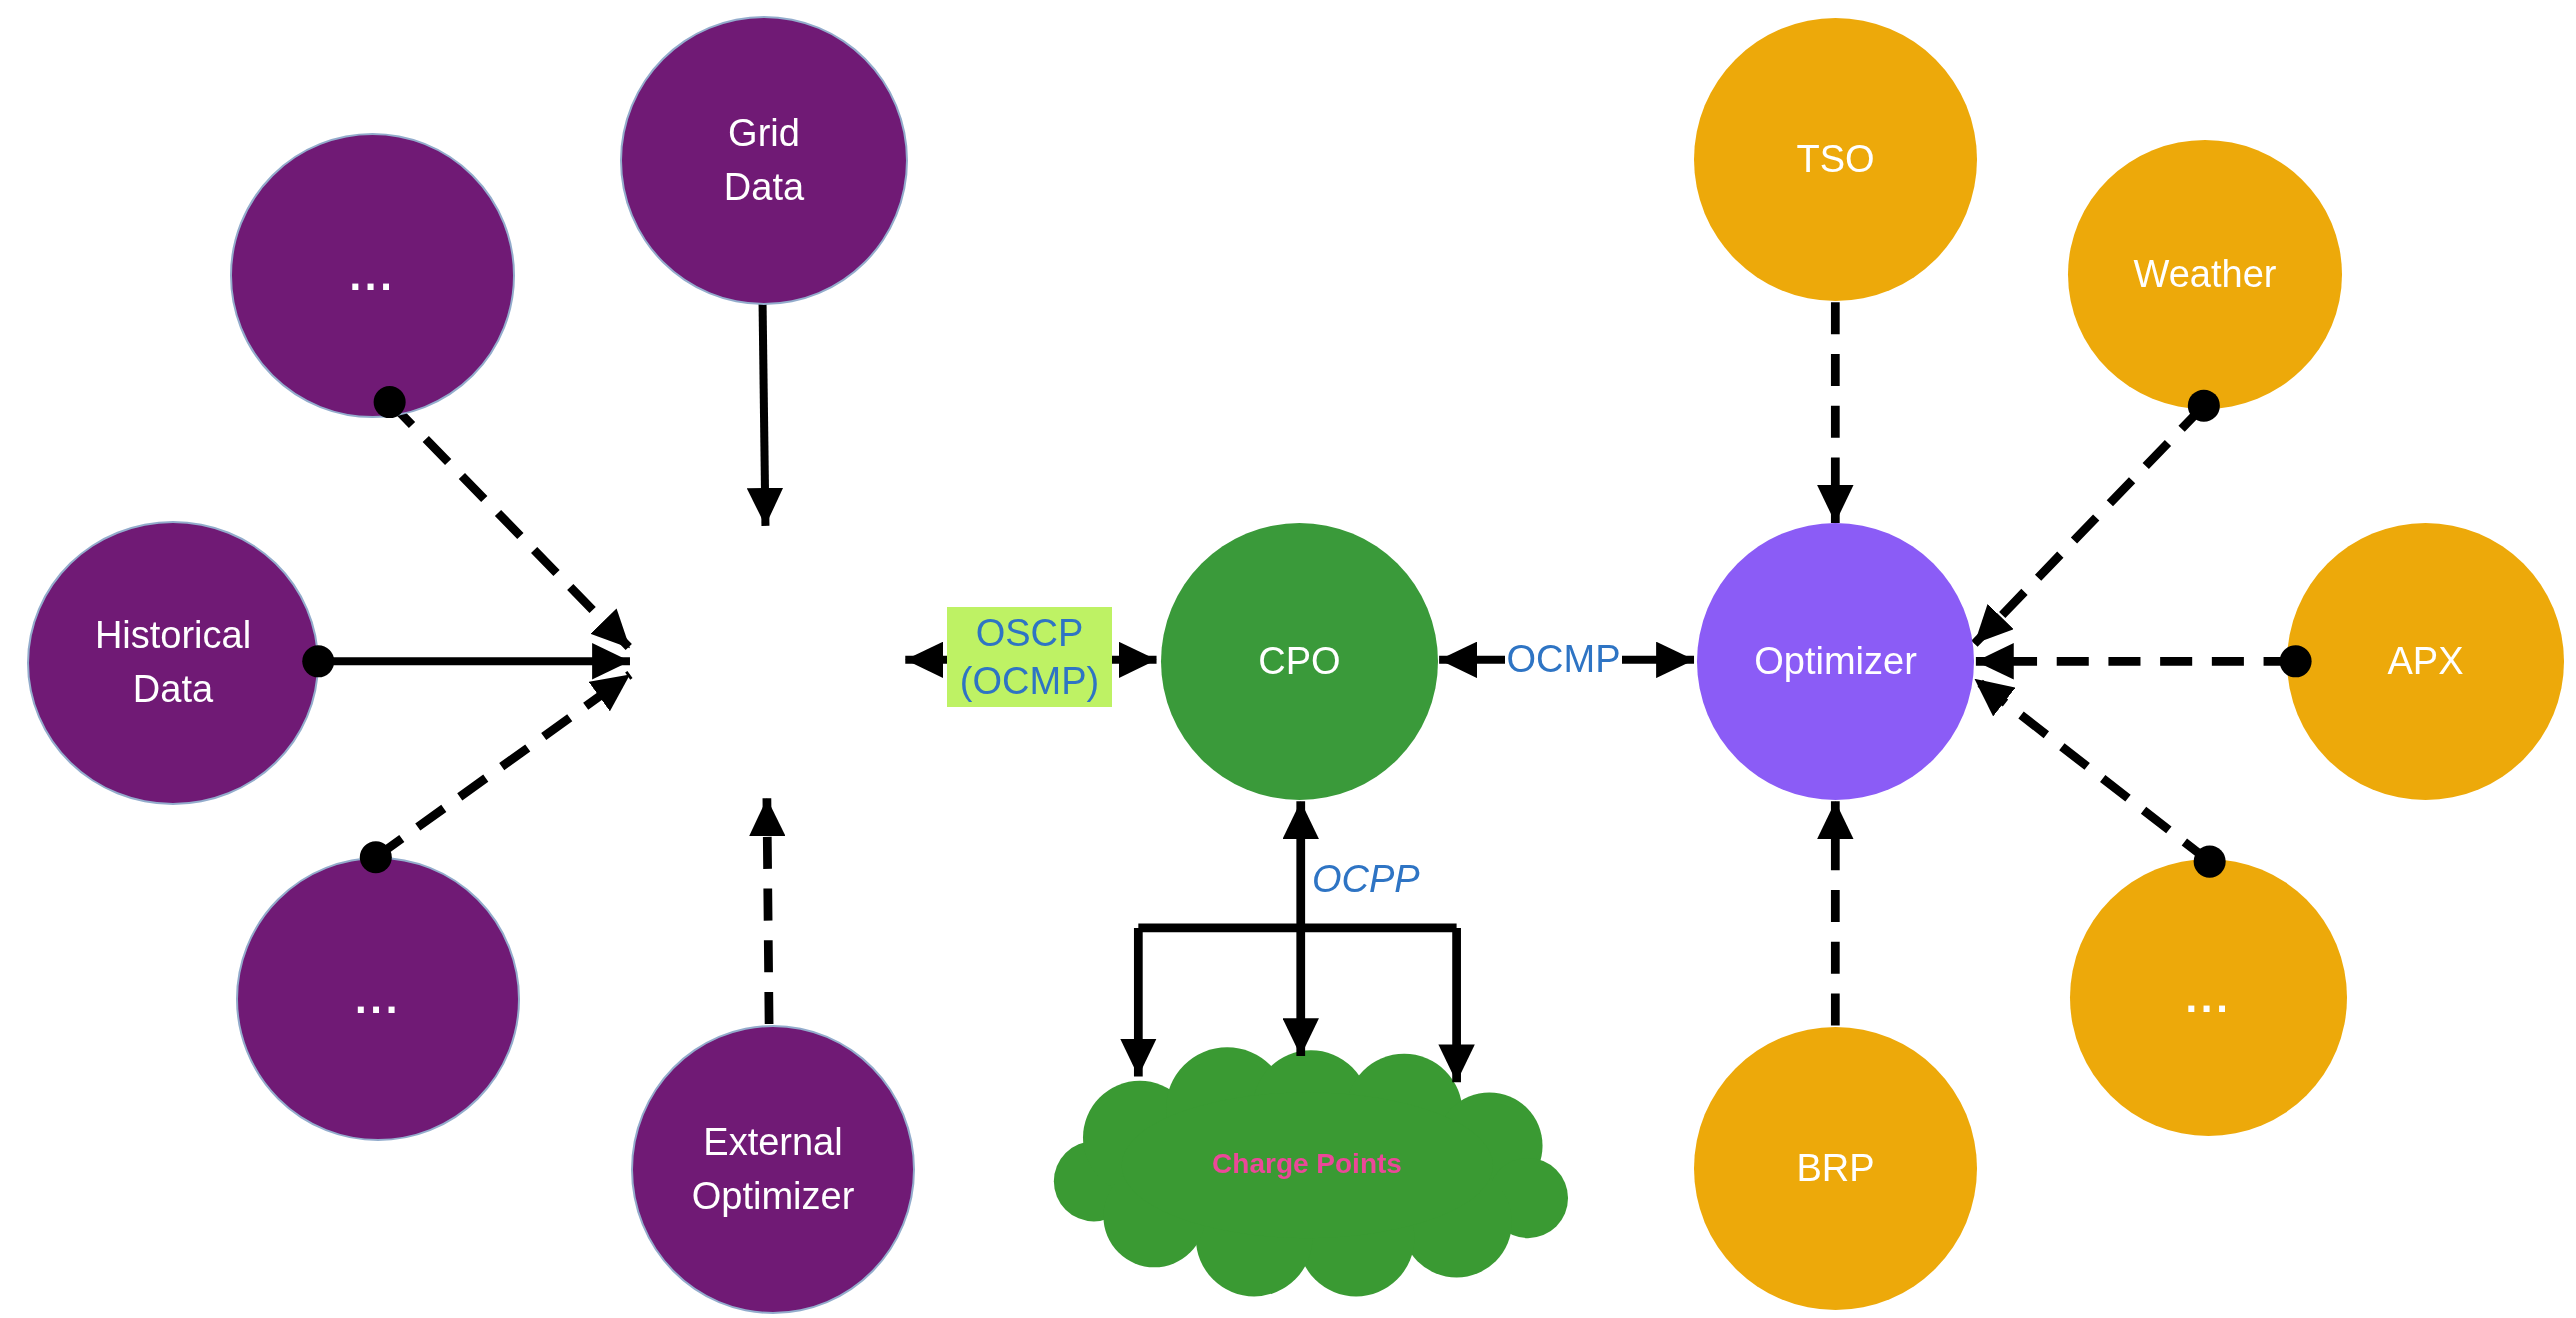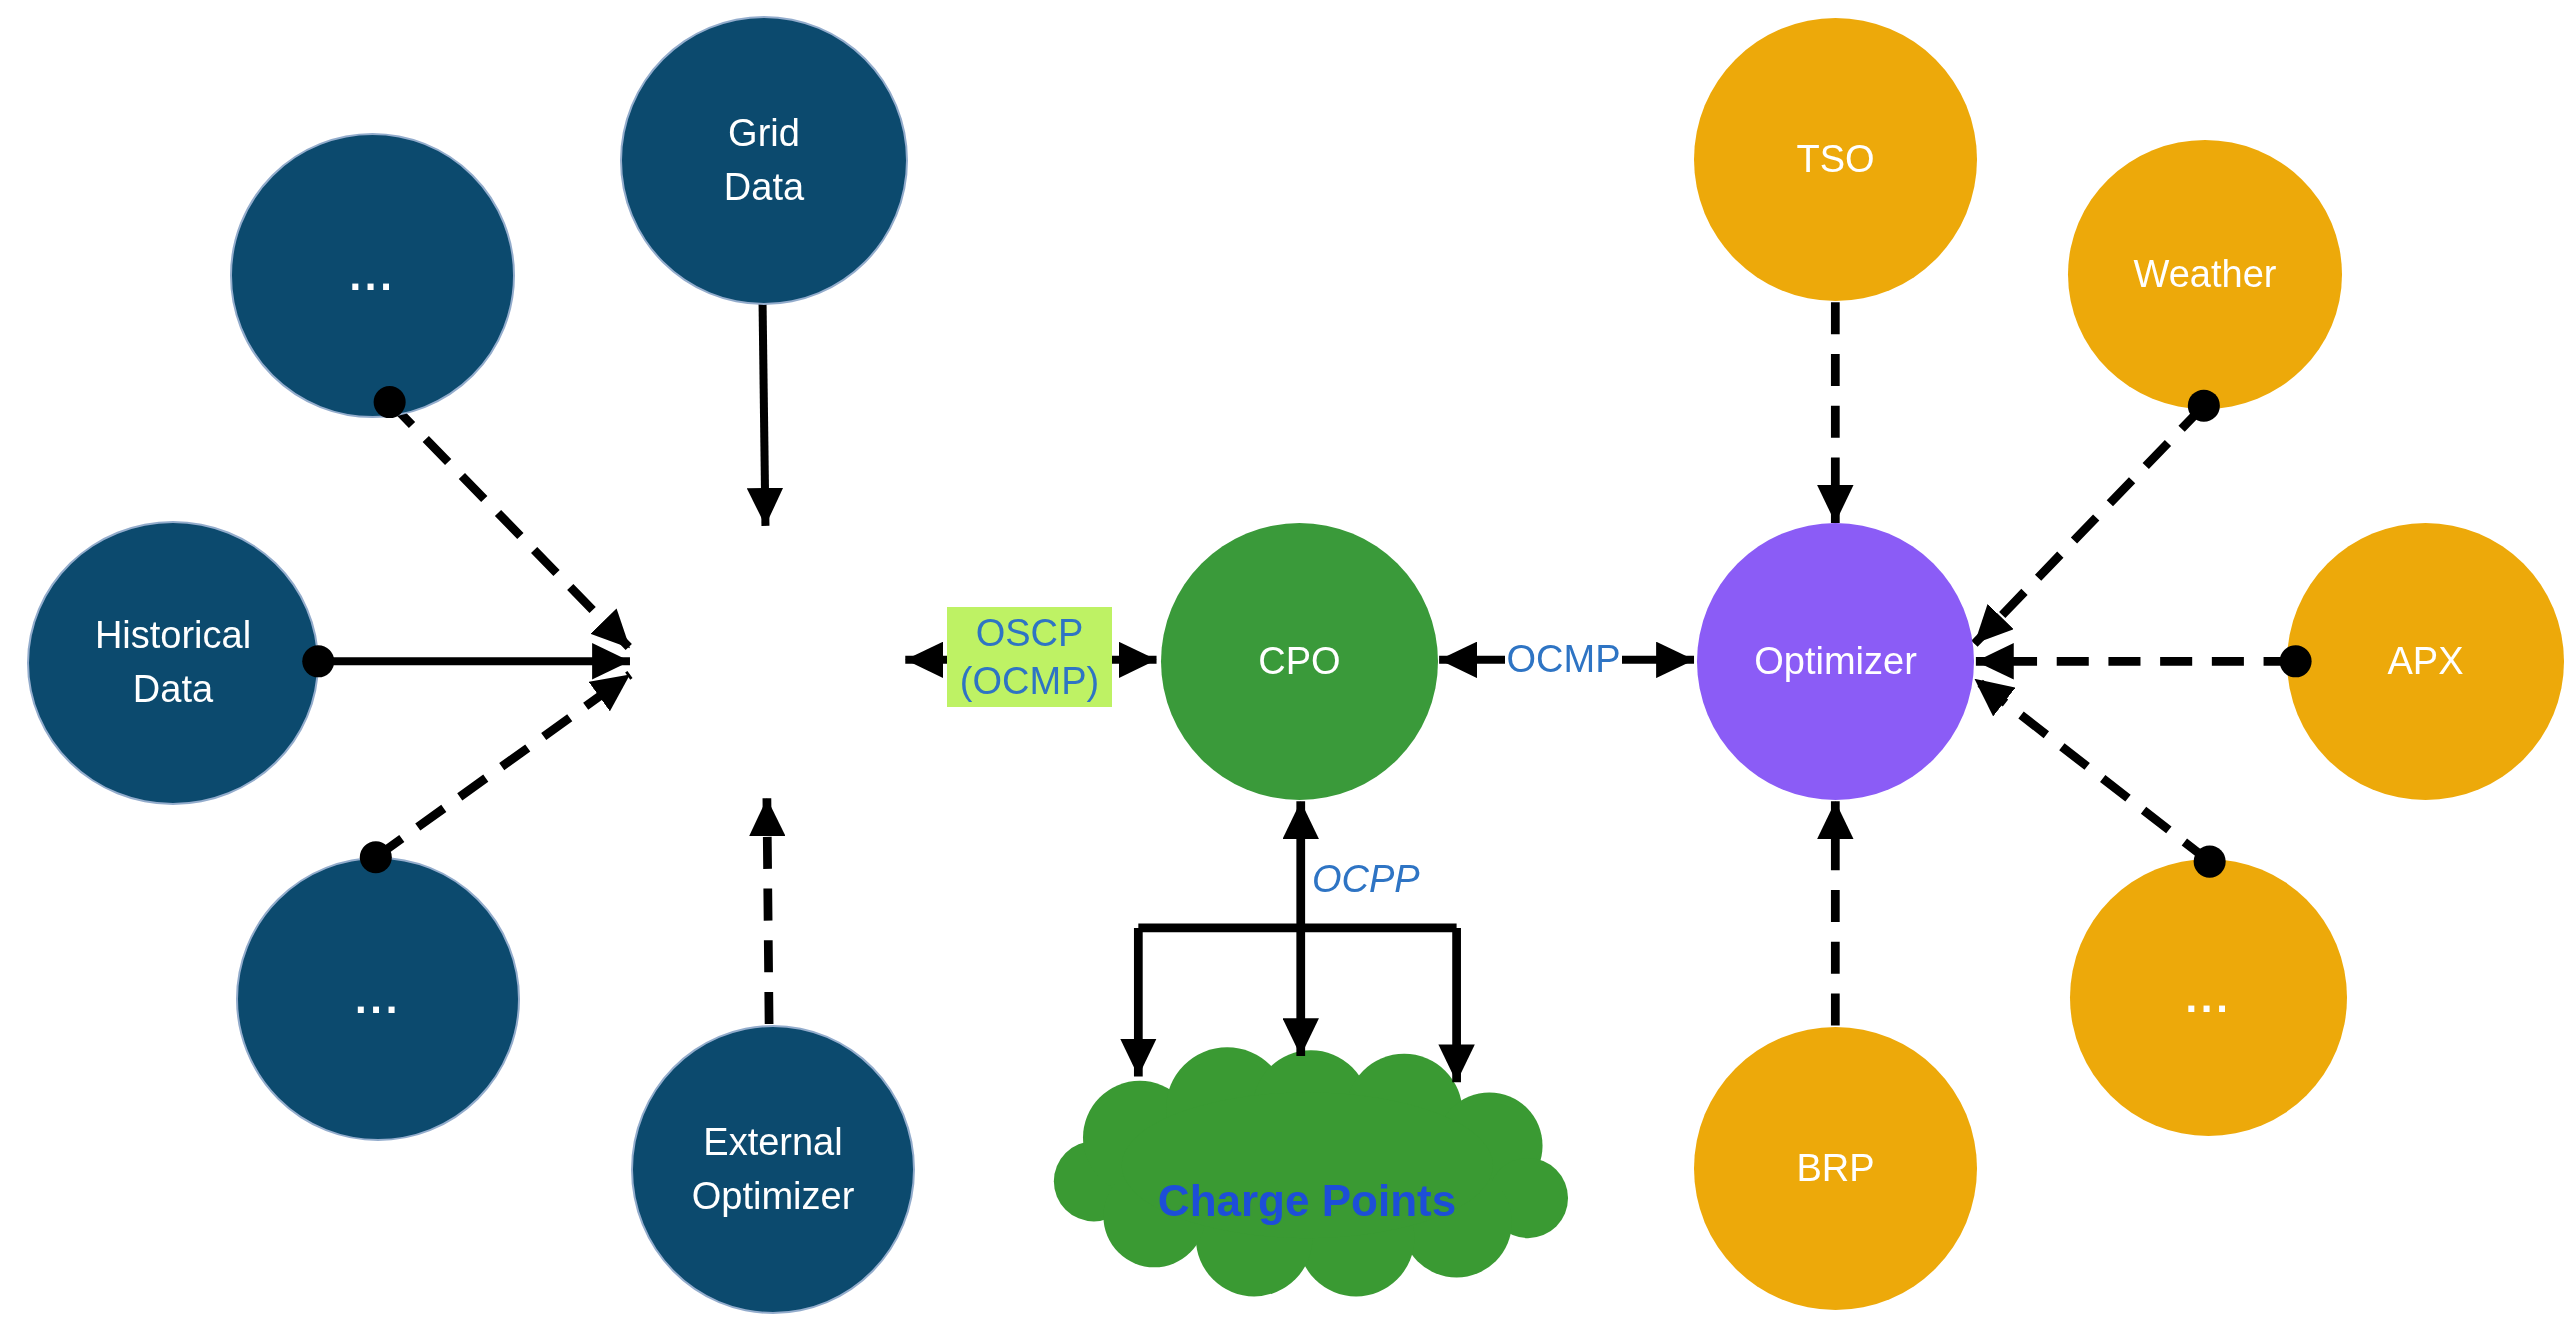--- a/index.html
+++ b/index.html
@@ -10,21 +10,21 @@
   .canvas svg { position:absolute; left:0; top:0; }
   #edge-layer { z-index:1; }
   #dot-layer  { z-index:3; pointer-events:none; }
 
   .node {
     position:absolute; border-radius:50%; display:flex;
     align-items:center; justify-content:center; text-align:center;
     color:#ffffff; font-size:38px; line-height:1.42; white-space:pre-line;
     z-index:2;
   }
-  .src  { background:#0c4a6e; border:2.2px solid #93accc; }
+  .src  { background:#701a75; border:2.2px solid #93accc; }
   .gold { background:#eda90a; }
   .dots-label { font-size:42px; font-weight:bold; letter-spacing:3.6px; }
 
   .n-tl-dots  { left:230px;  top:133px;  width:281px; height:281px; }
   .n-grid     { left:620px;  top:16px;   width:284px; height:285px; }
   .n-hist     { left:27px;   top:521px;  width:288px; height:280px; }
   .n-bl-dots  { left:236px;  top:857px; width:280px; height:280px; }
   .n-extf     { left:631px;  top:1025px; width:280px; height:285px; }
   .n-dso      { left:633px;  top:526px;  width:271px; height:271px; background:#2276c5; }
   .n-cpo      { left:1161px; top:523px;  width:277px; height:277px; background:#3a9a3a; }
@@ -38,23 +38,23 @@
   .edge-label {
     position:absolute; color:#2e74c4; font-size:38px; line-height:1.28;
     text-align:center; white-space:pre-line; z-index:4;
   }
   .lbl-oscp { left:947px; top:607px; width:165px; background:#bef264; padding:1.5px 0; }
   .lbl-ocmp { left:1505px; top:635px; width:117px; height:48px; background:#ffffff;
               display:flex; align-items:center; justify-content:center; }
   .lbl-ocpp { left:1312px; top:855px;font-style:italic; }
 
   .cloud-label {
-    position:absolute; left:1125px; top:1170px; width:364px; height:61px;
+    position:absolute; left:1125px; top:1133px; width:364px; height:61px;
     display:flex; align-items:center; justify-content:center;
-    color:#1d4ed8; font-size:44px; font-weight:bold; z-index:4;
+    color:#ec4899; font-size:28px; font-weight:bold; z-index:4;
   }
 </style>
 </head>
 <body>
 
 <div class="canvas">
 
   <svg id="edge-layer" width="2576" height="1319" viewBox="0 0 3537 1811">
     <defs>
       <marker id="ah" markerUnits="userSpaceOnUse" markerWidth="52" markerHeight="50" refX="52" refY="25" orient="auto-start-reverse">

